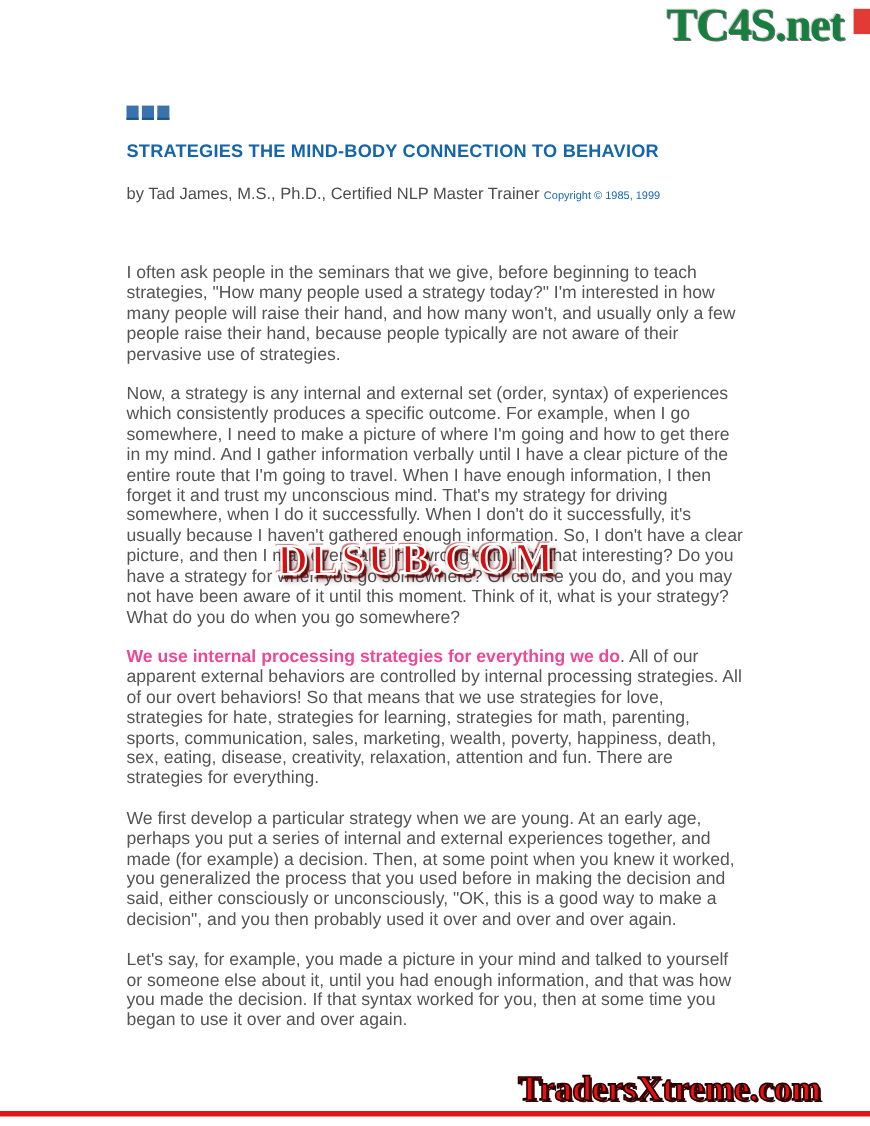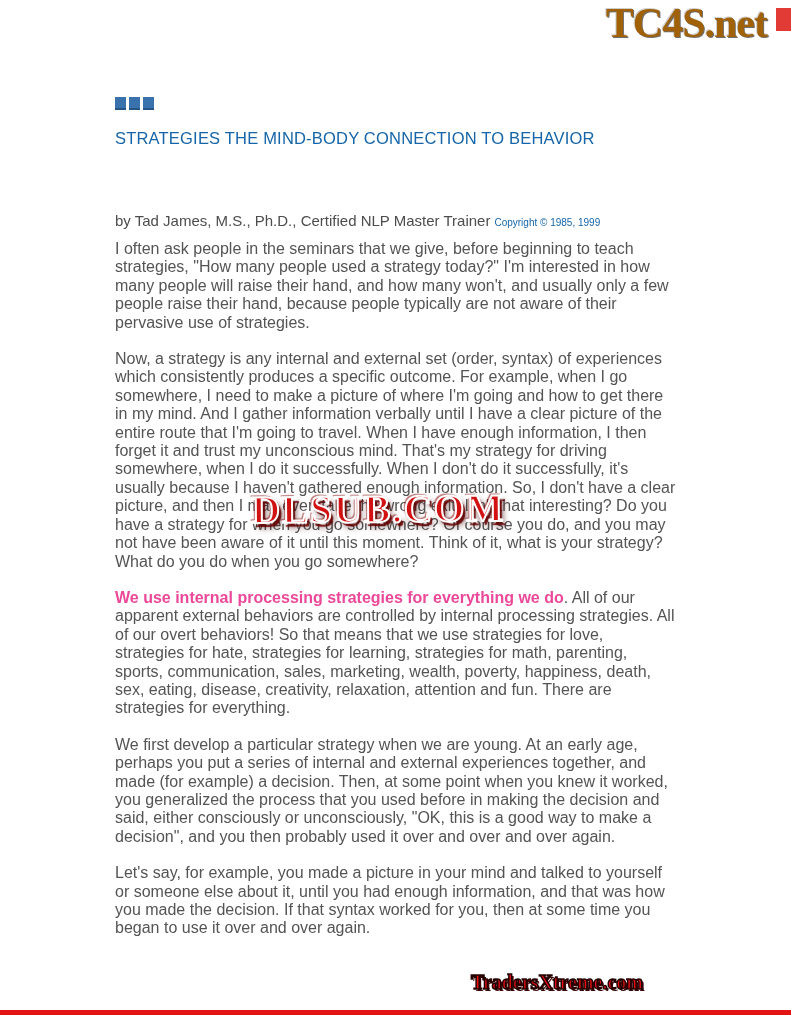--- a/index.html
+++ b/index.html
@@ -6,44 +6,44 @@
   .page {
     position:relative; width:791px; height:1024px; margin:0 auto;
     background:#ffffff; overflow:hidden;
     font-family:"Liberation Sans", sans-serif;
   }
 
   
   .tc4s {
     position:absolute; top:0px; right:24px;
     font-family:"Liberation Serif", serif; font-weight:bold;
-    font-size:42px; letter-spacing:-1px; color:#a16207;
+    font-size:42px; letter-spacing:-1px; color:#15803d;
     text-shadow:1px 1px 0 #6f6f6f, -1px -1px 0 #cfcfcf;
     line-height:46px;
   }
   .red-chip {
     position:absolute; top:8px; right:0; width:15px; height:23px;
     background:#e23b35;
   }
 
   
   .squares { position:absolute; left:115px; top:96px; }
   .squares span {
     display:inline-block; width:11px; height:11px; margin-right:3px;
     background:#3a72ad; border-bottom:2px solid #245586;
   }
 
   .title {
     position:absolute; left:115px; top:129px; width:600px;
-    color:#1565a8; font-size:16.5px; font-weight:normal; letter-spacing:0.2px;
+    color:#1565a8; font-size:16.5px; font-weight:bold; letter-spacing:0.2px;
   }
 
   .byline {
     position:absolute; left:115px; top:168px; width:640px;
-    color:#4d4d4d; font-size:15px;margin-top:44px;
+    color:#4d4d4d; font-size:15px;
   }
   .byline .copy {
     color:#1565a8; font-size:10px; margin-left:4px;
   }
 
   .content {
     position:absolute; left:115px; top:240px; width:562px;
     color:#545454; font-size:16px; line-height:18.4px;
   }
   .content p { margin:0 0 18px 0; }
@@ -62,21 +62,21 @@
   }
 
   
   .bottom-bar {
     position:absolute; left:0; top:1010px; width:791px; height:5px;
     background:#e31414;
   }
   .traders {
     position:absolute; left:471px; top:971px;
     font-family:"Liberation Serif", serif; font-weight:bold;
-    font-size:20px; letter-spacing:0px; color:#ea1010;
+    font-size:32px; letter-spacing:0px; color:#ea1010;
     -webkit-text-stroke:1.5px #220000;
     text-shadow:2px 2px 0 #3c0404;
     white-space:nowrap;
   }
 </style>
 </head>
 <body>
 
 <div class="page">
 

